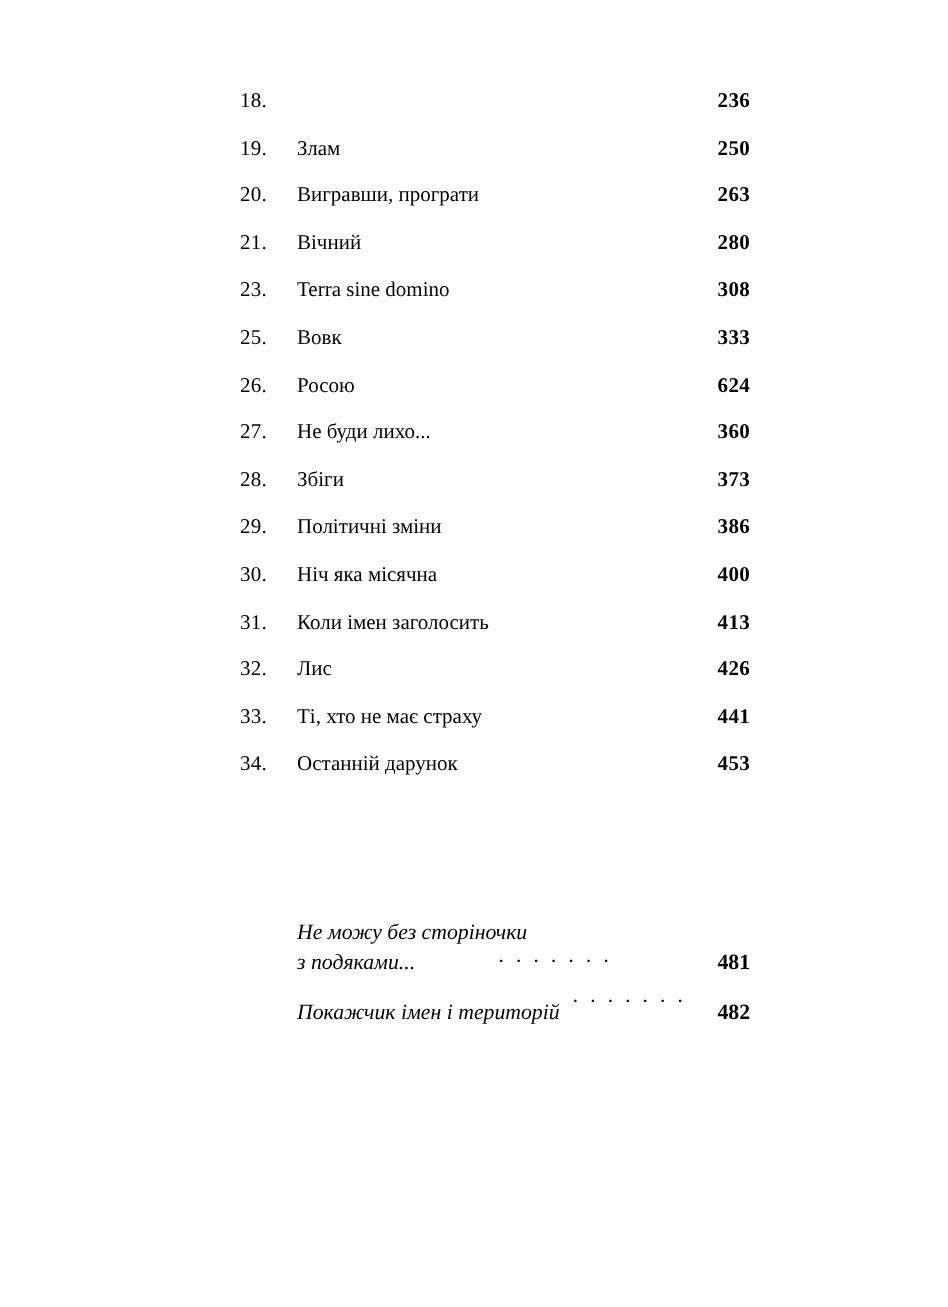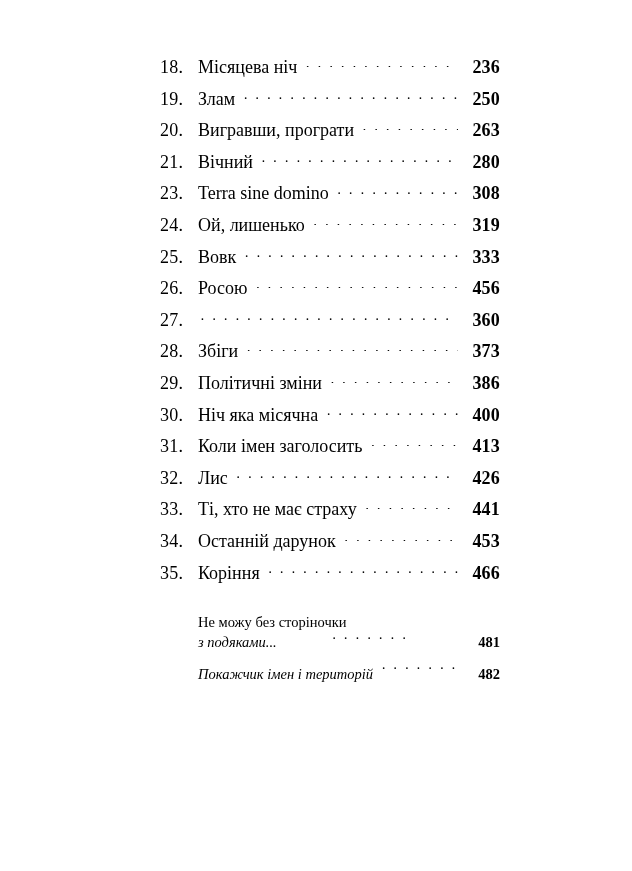--- a/index.html
+++ b/index.html
@@ -22,23 +22,23 @@
     box-sizing: border-box;
   }
   .toc {
     position: absolute;
     left: 160px;
     top: 52px;
     width: 340px;
   }
   .toc-row {
     display: flex;
-    align-items: flex-end;
+    align-items: center;
     height: 31.6px;
-    font-size: 18px;
+    font-size: 14px;
     line-height: 31.6px;
     white-space: nowrap;
   }
   .num {
     width: 38px;
     flex: 0 0 38px;
     text-align: left;
     letter-spacing: 0.2px;
   }
   .title {
@@ -74,26 +74,27 @@
     flex: 0 0 auto;
     padding-right: 6px;
   }
   .bm-two-line {
     position: absolute;
     left: 198px;
     top: 612px;
     width: 302px;
   }
   .bm-line1 {
+    font-style: italic;
     font-size: 14.5px;
     line-height: 20px;
   }
   .bm-line2-wrap {
     display: flex;
-    align-items: center;
+    align-items: flex-end;
     font-size: 14.5px;
     line-height: 20px;
     white-space: nowrap;
     gap: 47px;
   }
   .bm-line2 {
     font-style: italic;
     flex: 0 0 auto;
     padding-right: 6px;
   }
@@ -117,21 +118,20 @@
 </style>
 </head>
 <body>
 
 <div class="page">
 
   <div class="toc">
 
     <div class="toc-row">
       <span class="num">18.</span>
-      <span class="title">Місяцева ніч</span>
       <span class="leader"></span>
       <span class="page-no">236</span>
     </div>
 
     <div class="toc-row">
       <span class="num">19.</span>
       <span class="title">Злам</span>
       <span class="leader"></span>
       <span class="page-no">250</span>
     </div>
@@ -151,43 +151,38 @@
     </div>
 
 
     <div class="toc-row">
       <span class="num">23.</span>
       <span class="title">Terra sine domino</span>
       <span class="leader"></span>
       <span class="page-no">308</span>
     </div>
 
-    <div class="toc-row">
-      <span class="num">24.</span>
-      <span class="title">Ой, лишенько</span>
-      <span class="leader"></span>
-      <span class="page-no">319</span>
-    </div>
 
     <div class="toc-row">
       <span class="num">25.</span>
       <span class="title">Вовк</span>
       <span class="leader"></span>
       <span class="page-no">333</span>
     </div>
 
     <div class="toc-row">
       <span class="num">26.</span>
       <span class="title">Росою</span>
       <span class="leader"></span>
-      <span class="page-no">456</span>
+      <span class="page-no">624</span>
     </div>
 
     <div class="toc-row">
       <span class="num">27.</span>
+      <span class="title">Не буди лихо...</span>
       <span class="leader"></span>
       <span class="page-no">360</span>
     </div>
 
     <div class="toc-row">
       <span class="num">28.</span>
       <span class="title">Збіги</span>
       <span class="leader"></span>
       <span class="page-no">373</span>
     </div>
@@ -227,26 +222,20 @@
       <span class="page-no">441</span>
     </div>
 
     <div class="toc-row">
       <span class="num">34.</span>
       <span class="title">Останній дарунок</span>
       <span class="leader"></span>
       <span class="page-no">453</span>
     </div>
 
-    <div class="toc-row">
-      <span class="num">35.</span>
-      <span class="title">Коріння</span>
-      <span class="leader"></span>
-      <span class="page-no">466</span>
-    </div>
 
   </div>
 
   <div class="bm-two-line">
     <div class="bm-line1">Не можу без сторіночки</div>
     <div class="bm-line2-wrap">
       <span class="bm-line2">з подяками...</span>
       <span class="leader"></span>
       <span class="bm-pageno">481</span>
     </div>

